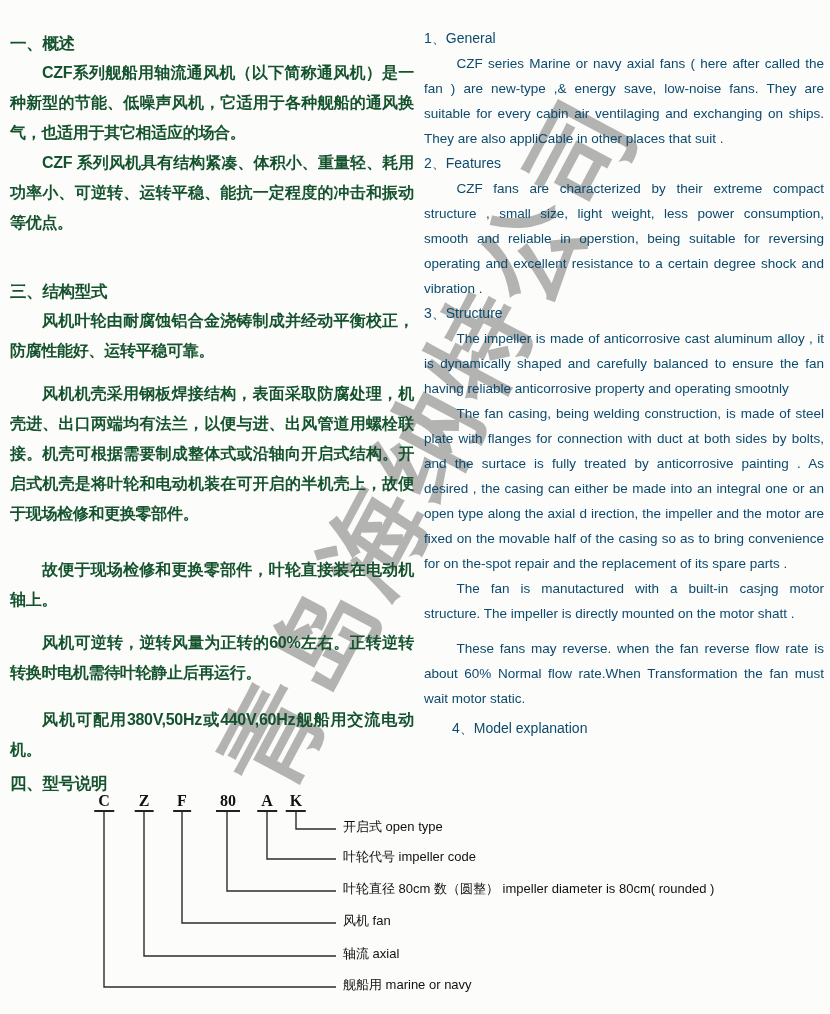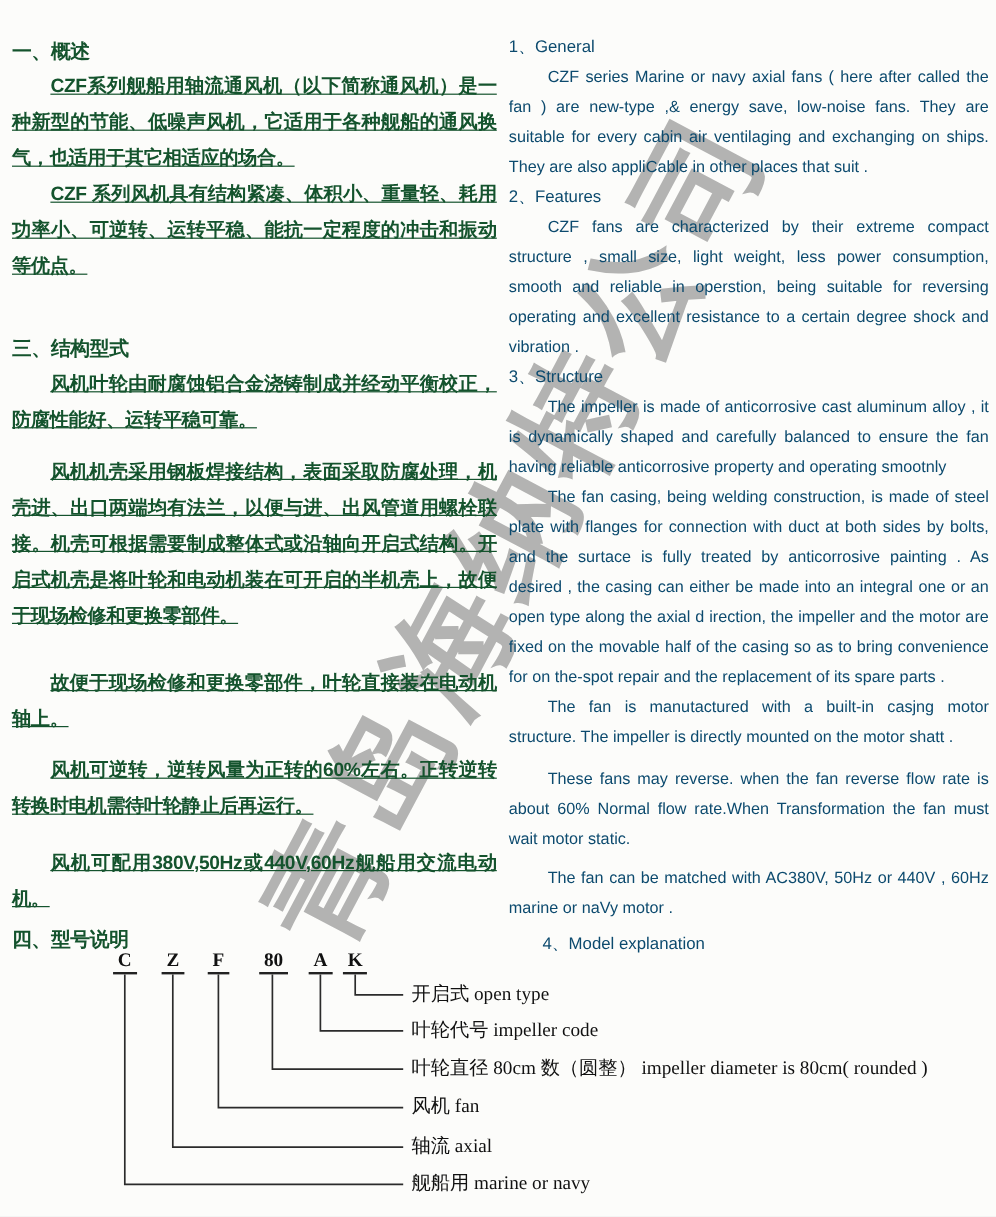--- a/index.html
+++ b/index.html
@@ -17,21 +17,21 @@
     font-family:"Liberation Sans", sans-serif;
     pointer-events:none; user-select:none;
   }
   .col { position:absolute; z-index:1; text-align:justify; }
   .col-left {
     left:10px; top:28px; width:404px;
     font-size:16px; line-height:30px; font-weight:bold;
     letter-spacing:-0.3px; color:#14532d;
   }
   .col-left h3 { margin:0; font-size:16.5px; line-height:30px; font-weight:bold; }
-  .col-left p  { margin:0; text-indent:2em;text-decoration:underline; }
+  .col-left p  { margin:0; text-indent:2em; }
   .col-right {
     left:424px; top:26px; width:400px;
     font-size:13.5px; line-height:25px; color:#0c4a6e;
   }
   .col-right h3 { margin:0; font-size:14px; line-height:25px; font-weight:normal; }
   .col-right p  { margin:0; text-indent:2.4em; }
   .mt3  { margin-top:3px  !important; }
   .mt5  { margin-top:5px  !important; }
   .mt8  { margin-top:8px  !important; }
   .mt10 { margin-top:10px !important; }
@@ -44,21 +44,21 @@
   .diagram { position:absolute; left:0; top:785px; width:830px; height:228px; z-index:1; }
   .diagram svg { position:absolute; left:0; top:0; }
   .code-letter {
     position:absolute; top:7px; transform:translateX(-50%);
     font-family:"Liberation Serif", serif; font-size:16px; font-weight:bold;
     line-height:18px; color:#111; border-bottom:2px solid #222;
     padding:0 4px; text-align:center; white-space:nowrap;
   }
   .d-label {
     position:absolute; left:343px; white-space:nowrap;
-    font-family:Liberation Serif, serif; font-size:16px; color:#111;
+    font-family:Liberation Sans, sans-serif; font-size:13px; color:#111;
   }
 </style>
 </head>
 <body>
 
 <div class="page">
 
   <div class="watermark">青岛海纳特公司</div>
 
   <div class="col col-left">
@@ -82,21 +82,20 @@
     <p>CZF series Marine or navy axial fans ( here after called the fan ) are new-type ,&amp; energy save, low-noise fans. They are suitable for every cabin air ventilaging and exchanging on ships. They are also appliCable in other places that suit .</p>
 
     <h3>2、Features</h3>
     <p>CZF fans are characterized by their extreme compact structure , small size, light weight, less power consumption, smooth and reliable in operstion, being suitable for reversing operating and excellent resistance to a certain degree shock and vibration .</p>
 
     <h3>3、Structure</h3>
     <p>The impeller is made of anticorrosive cast aluminum alloy , it is dynamically shaped and carefully balanced to ensure the fan having reliable anticorrosive property and operating smootnly</p>
     <p>The fan casing, being welding construction, is made of steel plate with flanges for connection with duct at both sides by bolts, and the surtace is fully treated by anticorrosive painting . As desired , the casing can either be made into an integral one or an open type along the axial d irection, the impeller and the motor are fixed on the movable half of the casing so as to bring convenience for on the-spot repair and the replacement of its spare parts .</p>
     <p>The fan is manutactured with a built-in casjng motor structure. The impeller is directly mounted on the motor shatt .</p>
     <p class="mt10">These fans may reverse. when the fan reverse flow rate is about 60% Normal flow rate.When Transformation the fan must wait motor static.</p>
-    <p class="mt8">The fan can be matched with AC380V, 50Hz or 440V , 60Hz marine or naVy motor .</p>
 
     <h3 class="mt5 indent2">4、Model explanation</h3>
   </div>
 
   <div class="diagram">
     <svg width="830" height="228" viewBox="0 0 830 228">
       <g fill="none" stroke="#2b2b2b" stroke-width="1.4">
         <path d="M104 27 V202 H336"></path>
         <path d="M144 27 V171 H336"></path>
         <path d="M182 27 V138 H336"></path>

